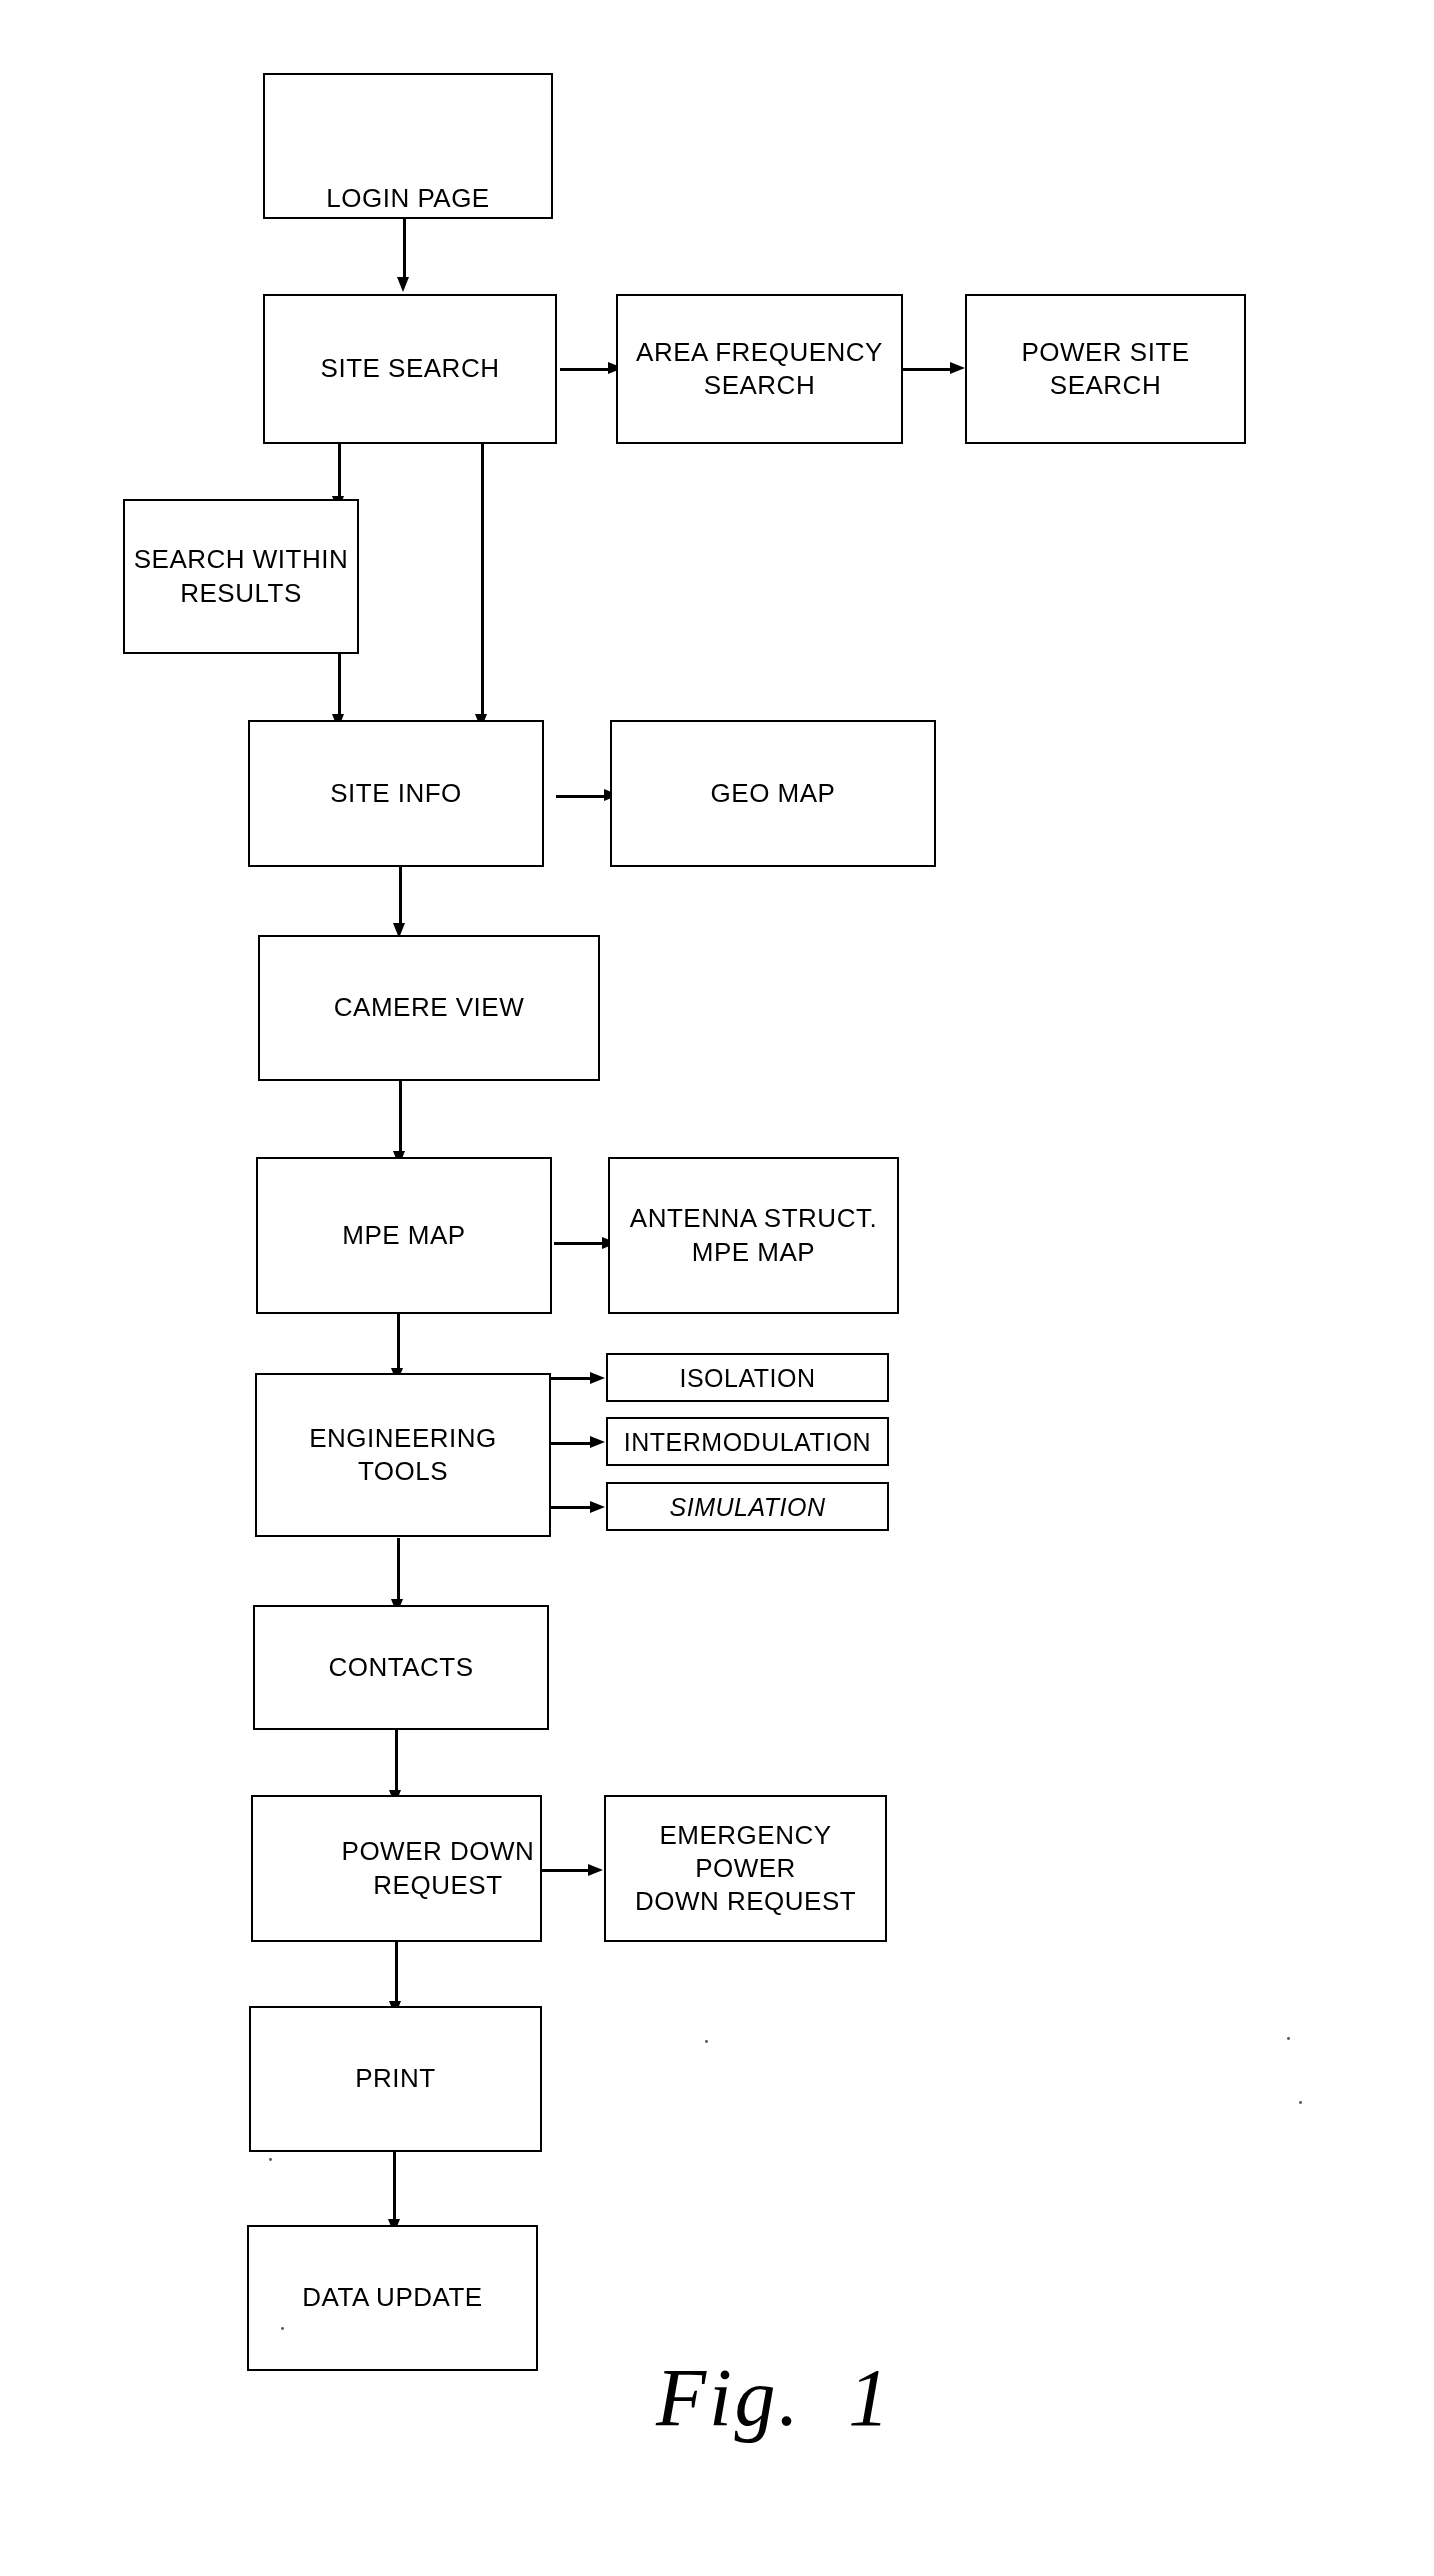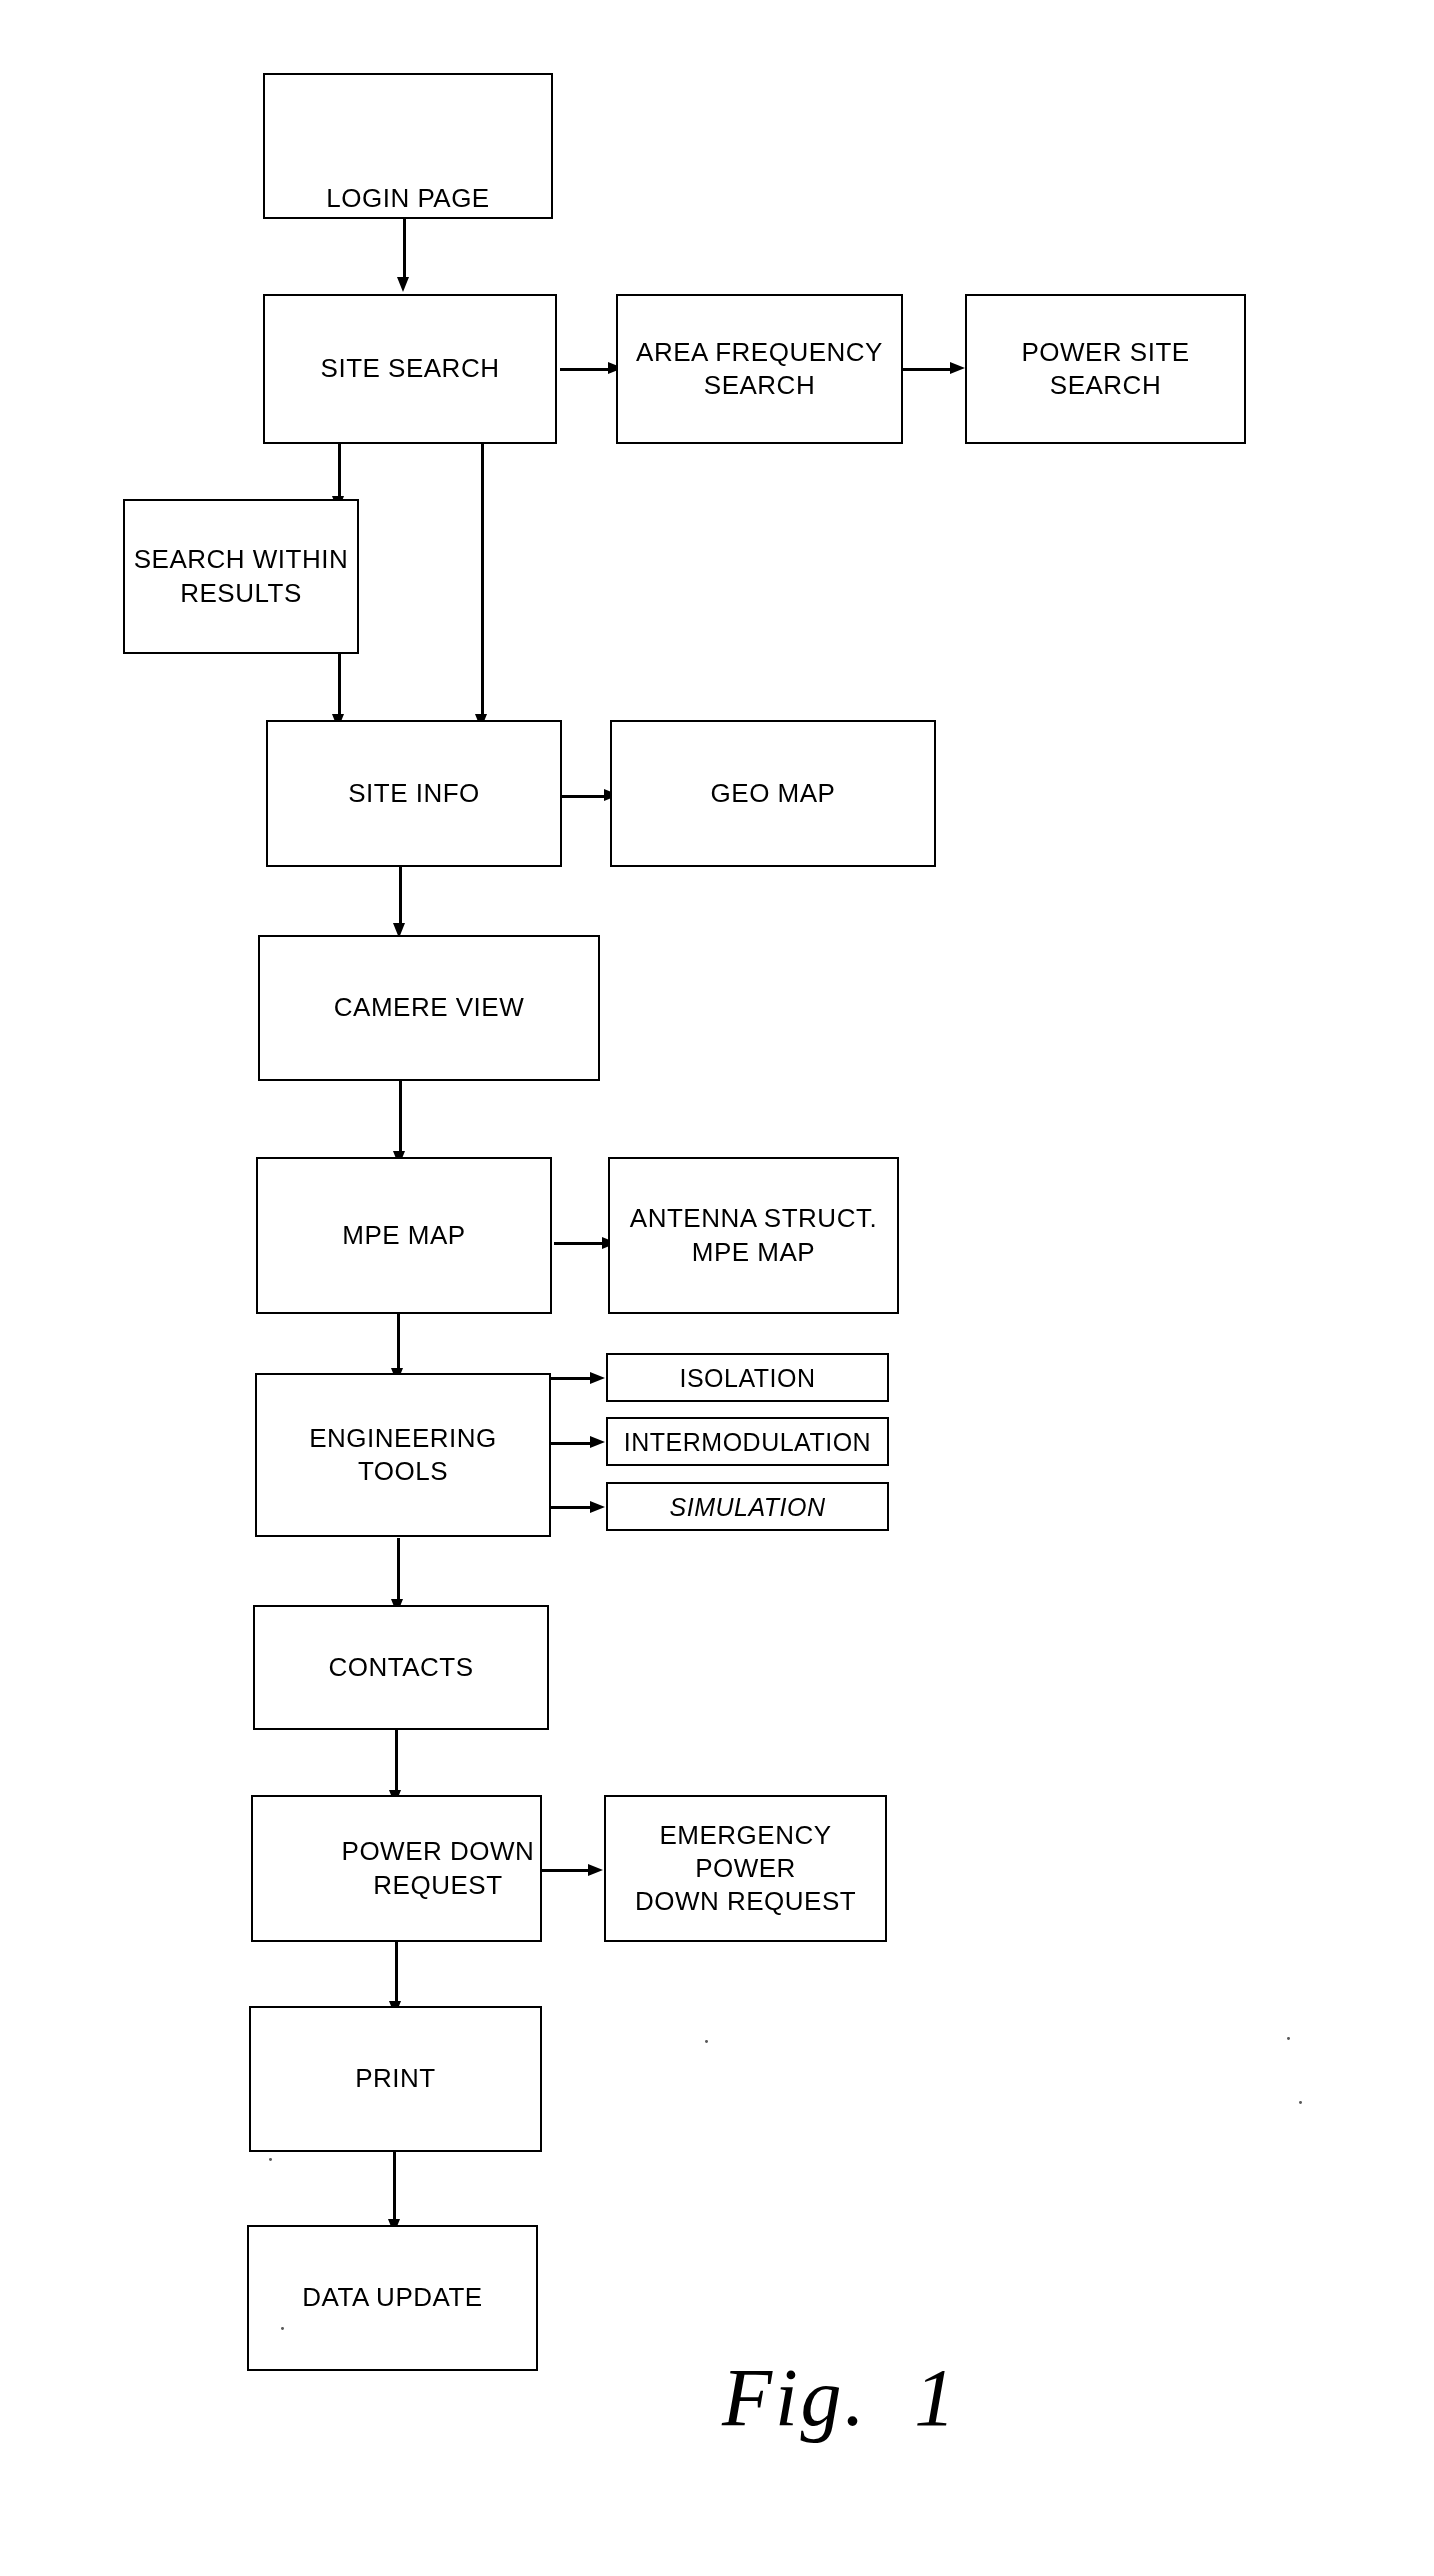--- a/index.html
+++ b/index.html
@@ -159,21 +159,21 @@
   <div class="node" style="left:965px; top:294px; width:281px; height:150px;">
     <span class="lbl">POWER SITE
 SEARCH</span>
   </div>
 
   <div class="node" style="left:123px; top:499px; width:236px; height:155px;">
     <span class="lbl">SEARCH WITHIN
 RESULTS</span>
   </div>
 
-  <div class="node" style="left:266px; top:720px; width:296px; height:147px;">
+  <div class="node" style="left:248px; top:720px; width:296px; height:147px;">
     <span class="lbl">SITE INFO</span>
   </div>
 
   <div class="node" style="left:610px; top:720px; width:326px; height:147px;">
     <span class="lbl">GEO MAP</span>
   </div>
 
   <div class="node" style="left:258px; top:935px; width:342px; height:146px;">
     <span class="lbl">CAMERE VIEW</span>
   </div>
@@ -225,16 +225,16 @@
   <div class="node" style="left:247px; top:2225px; width:291px; height:146px;">
     <span class="lbl">DATA UPDATE</span>
   </div>
 
   <div class="speck" style="left:269px; top:2158px;"></div>
   <div class="speck" style="left:705px; top:2040px;"></div>
   <div class="speck" style="left:1287px; top:2037px;"></div>
   <div class="speck" style="left:1299px; top:2101px;"></div>
   <div class="speck" style="left:281px; top:2327px;"></div>
 
-  <div id="figure-caption" style="left:722px; top:2351px;font-family:Liberation Serif, serif;">Fig.  1</div>
+  <div id="figure-caption" style="left:656px; top:2351px;font-family:Liberation Serif, serif;">Fig.  1</div>
 
 </div>
 
 
 </body></html>

